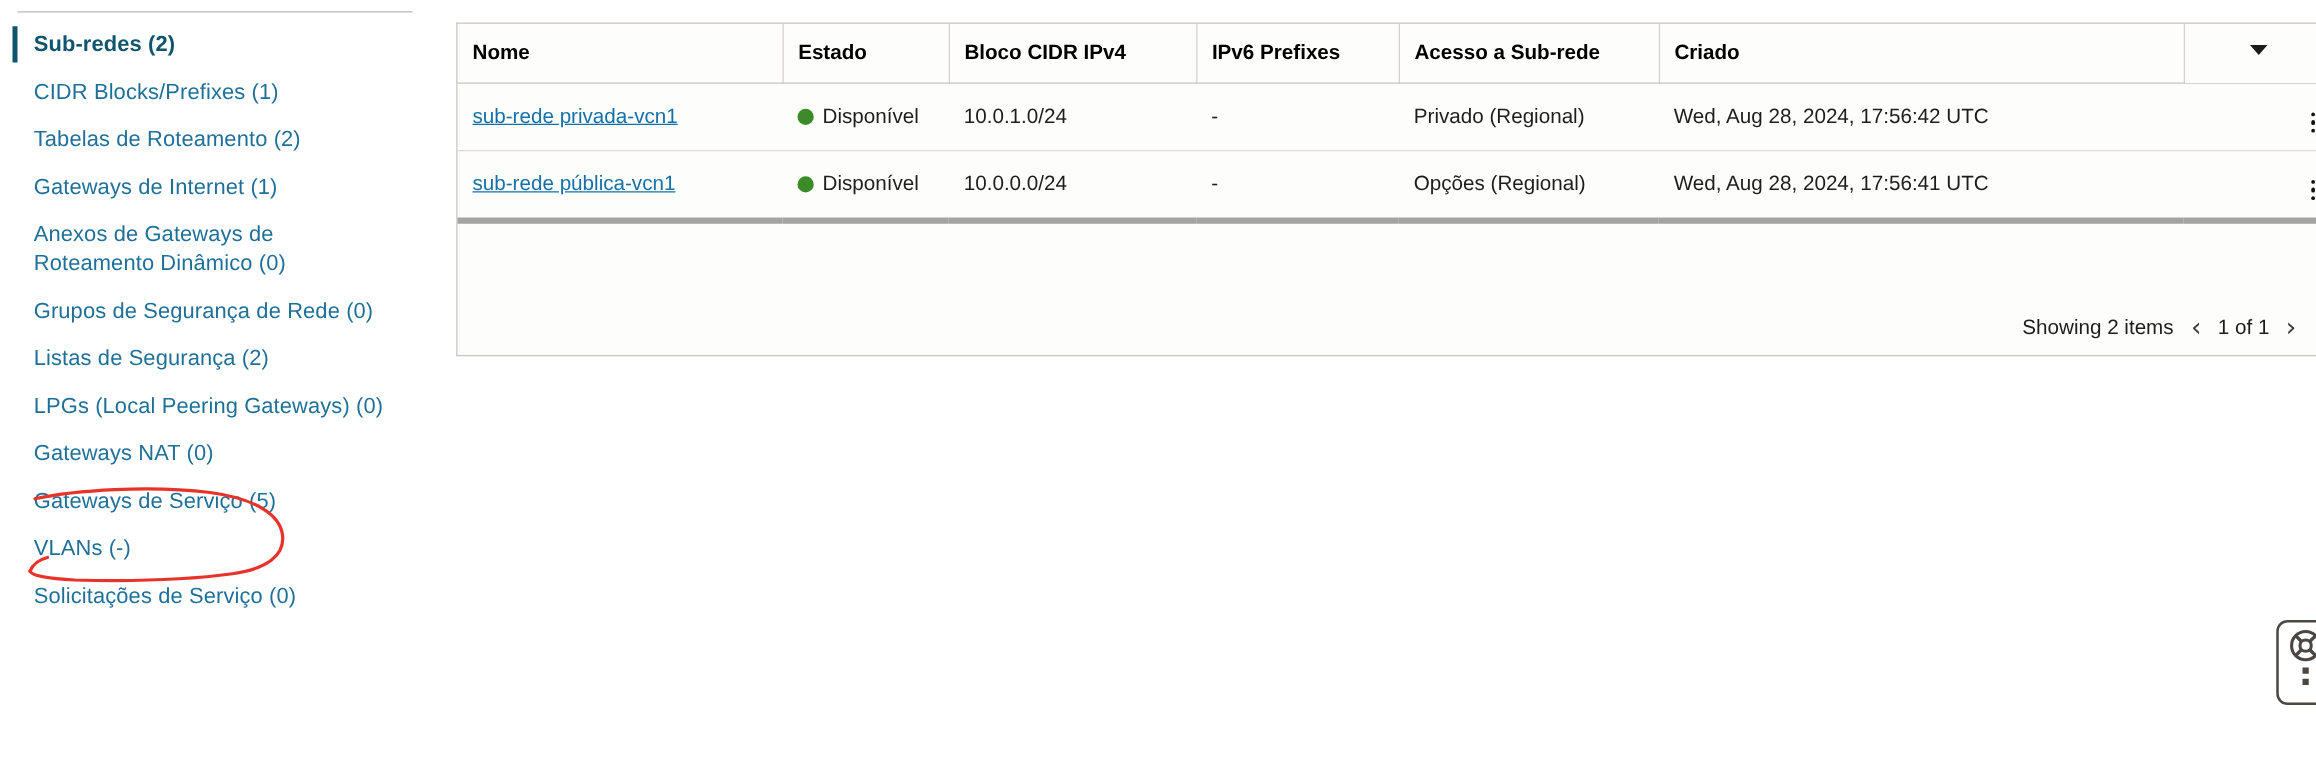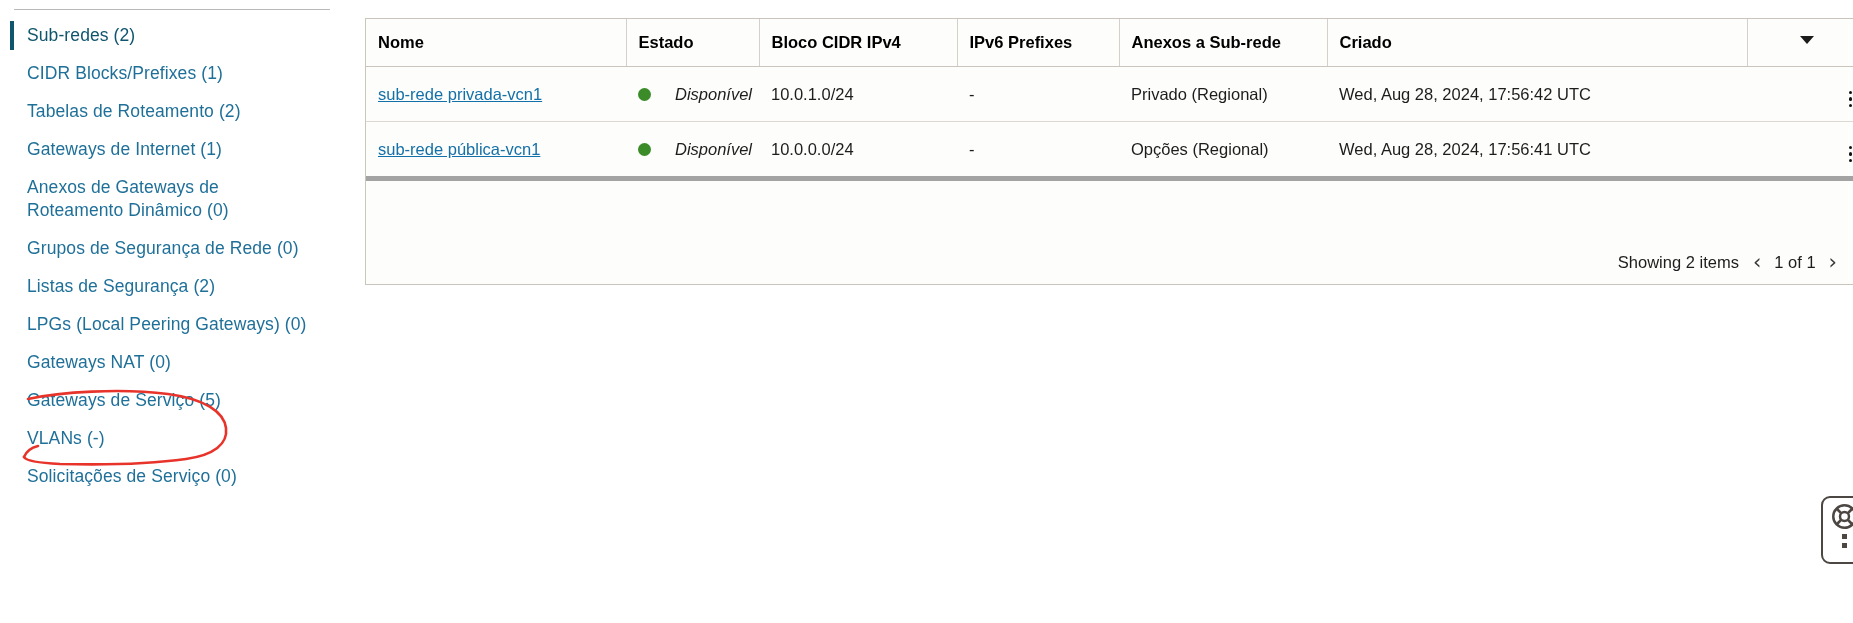--- a/index.html
+++ b/index.html
@@ -54,21 +54,21 @@
   .side-item .side-label {
     display: block;
     font-size: 17.5px;
     line-height: 23px;
     color: #1f7099;
     letter-spacing: 0.1px;
     white-space: pre-wrap;
   }
   .side-item.active .side-label {
     color: #10556e;
-    font-weight: normal;
+    font-weight: bold;
   }
   .side-item.active .active-bar {
     position: absolute;
     left: 10px;
     top: -3px;
     width: 4px;
     height: 29px;
     background: #10556e;
   }
   .side-item.two-line { min-height: 61px; }
@@ -158,21 +158,21 @@
   .col-ipv6     { width: 162px; }
   .col-acesso   { width: 208px; }
   .col-criado   { width: 420px; }
   .col-actions  { width: 107px; }
 
   a.subnet-link {
     color: #1470a8;
     text-decoration: underline;
     cursor: pointer;
   }
-  .state-cell { display: flex; align-items: center; gap: 24px; font-style: italic; }
+  .state-cell { display: flex; align-items: center; gap: 7px; }
   .state-dot {
     width: 13px; height: 13px;
     border-radius: 50%;
     background: #3b8c29;
     flex: none;
   }
   .sort-caret {
     position: absolute;
     right: 40px;
     top: 17px;
@@ -289,21 +289,21 @@
 <div id="card">
 
 
   <table id="subnet-table">
     <thead>
       <tr>
         <th class="col-nome">Nome</th>
         <th class="col-estado">Estado</th>
         <th class="col-cidr">Bloco CIDR IPv4</th>
         <th class="col-ipv6">IPv6 Prefixes</th>
-        <th class="col-acesso">Anexos a Sub-rede</th>
+        <th class="col-acesso">Acesso a Sub-rede</th>
         <th class="col-criado">Criado</th>
         <th class="col-actions">
           <span class="sort-caret"></span>
         </th>
       </tr>
     </thead>
     <tbody id="table-body">
         <tr class="row">
           <td class="col-nome"><a class="subnet-link">sub-rede privada-vcn1</a></td>
           <td class="col-estado">

